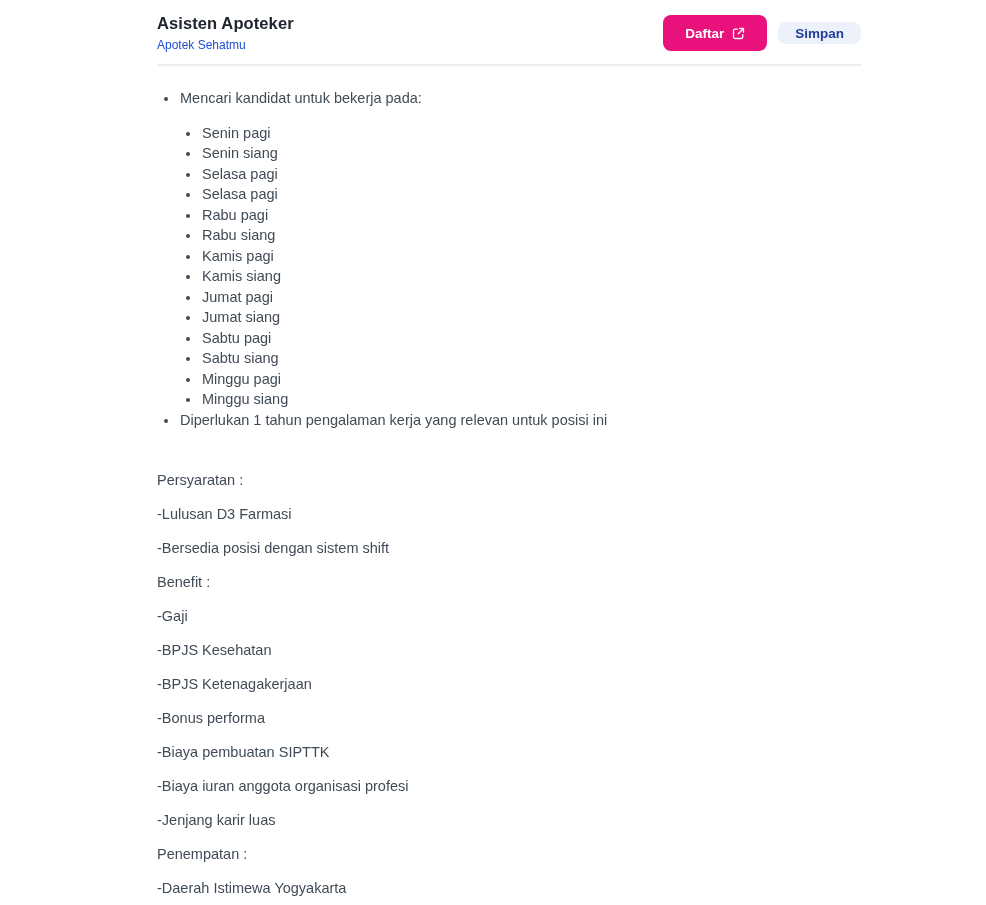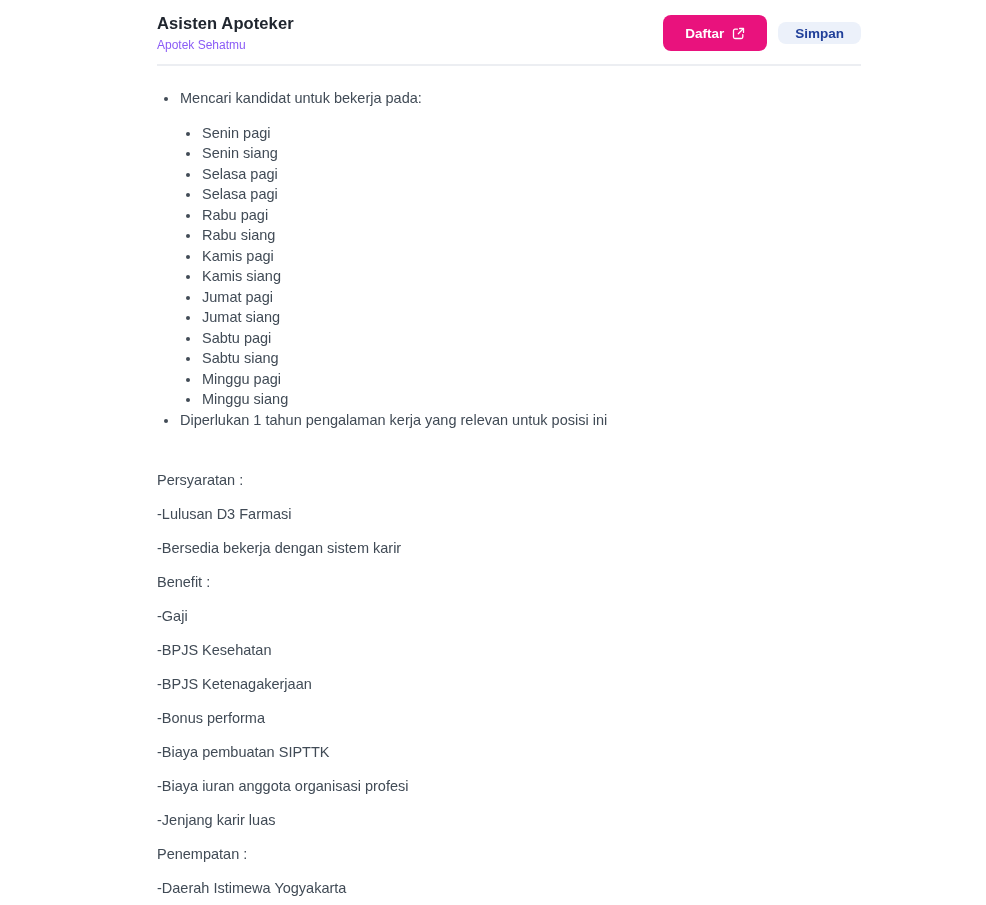--- a/index.html
+++ b/index.html
@@ -30,21 +30,21 @@
   .job-title {
     font-size: 16.5px;
     font-weight: 700;
     color: #20262F;
     letter-spacing: 0.1px;
     margin: 0 0 5px 0;
     text-align: right;
   }
   .company-name {
     font-size: 12px;
-    color: #8b5cf6;
+    color: #1d4ed8;
   }
   .actions { display: flex; align-items: center; gap: 11px; }
   .btn {
     border: none;
     border-radius: 8px;
     font-family: "Liberation Sans", "DejaVu Sans", sans-serif;
     font-weight: 700;
     cursor: pointer;
     display: inline-flex;
     align-items: center;
@@ -142,21 +142,21 @@
             <li>Minggu siang</li>
           </ul>
       </li>
       <li>Diperlukan 1 tahun pengalaman kerja yang relevan untuk posisi ini</li>
     </ul>
 
     <div class="paragraphs">
 
     <p>Persyaratan :</p>
         <p>-Lulusan D3 Farmasi</p>
-        <p>-Bersedia bekerja dengan sistem karir</p>
+        <p>-Bersedia posisi dengan sistem shift</p>
         <p>Benefit :</p>
         <p>-Gaji</p>
         <p>-BPJS Kesehatan</p>
         <p>-BPJS Ketenagakerjaan</p>
         <p>-Bonus performa</p>
         <p>-Biaya pembuatan SIPTTK</p>
         <p>-Biaya iuran anggota organisasi profesi</p>
         <p>-Jenjang karir luas</p>
         <p>Penempatan :</p>
         <p>-Daerah Istimewa Yogyakarta</p>

